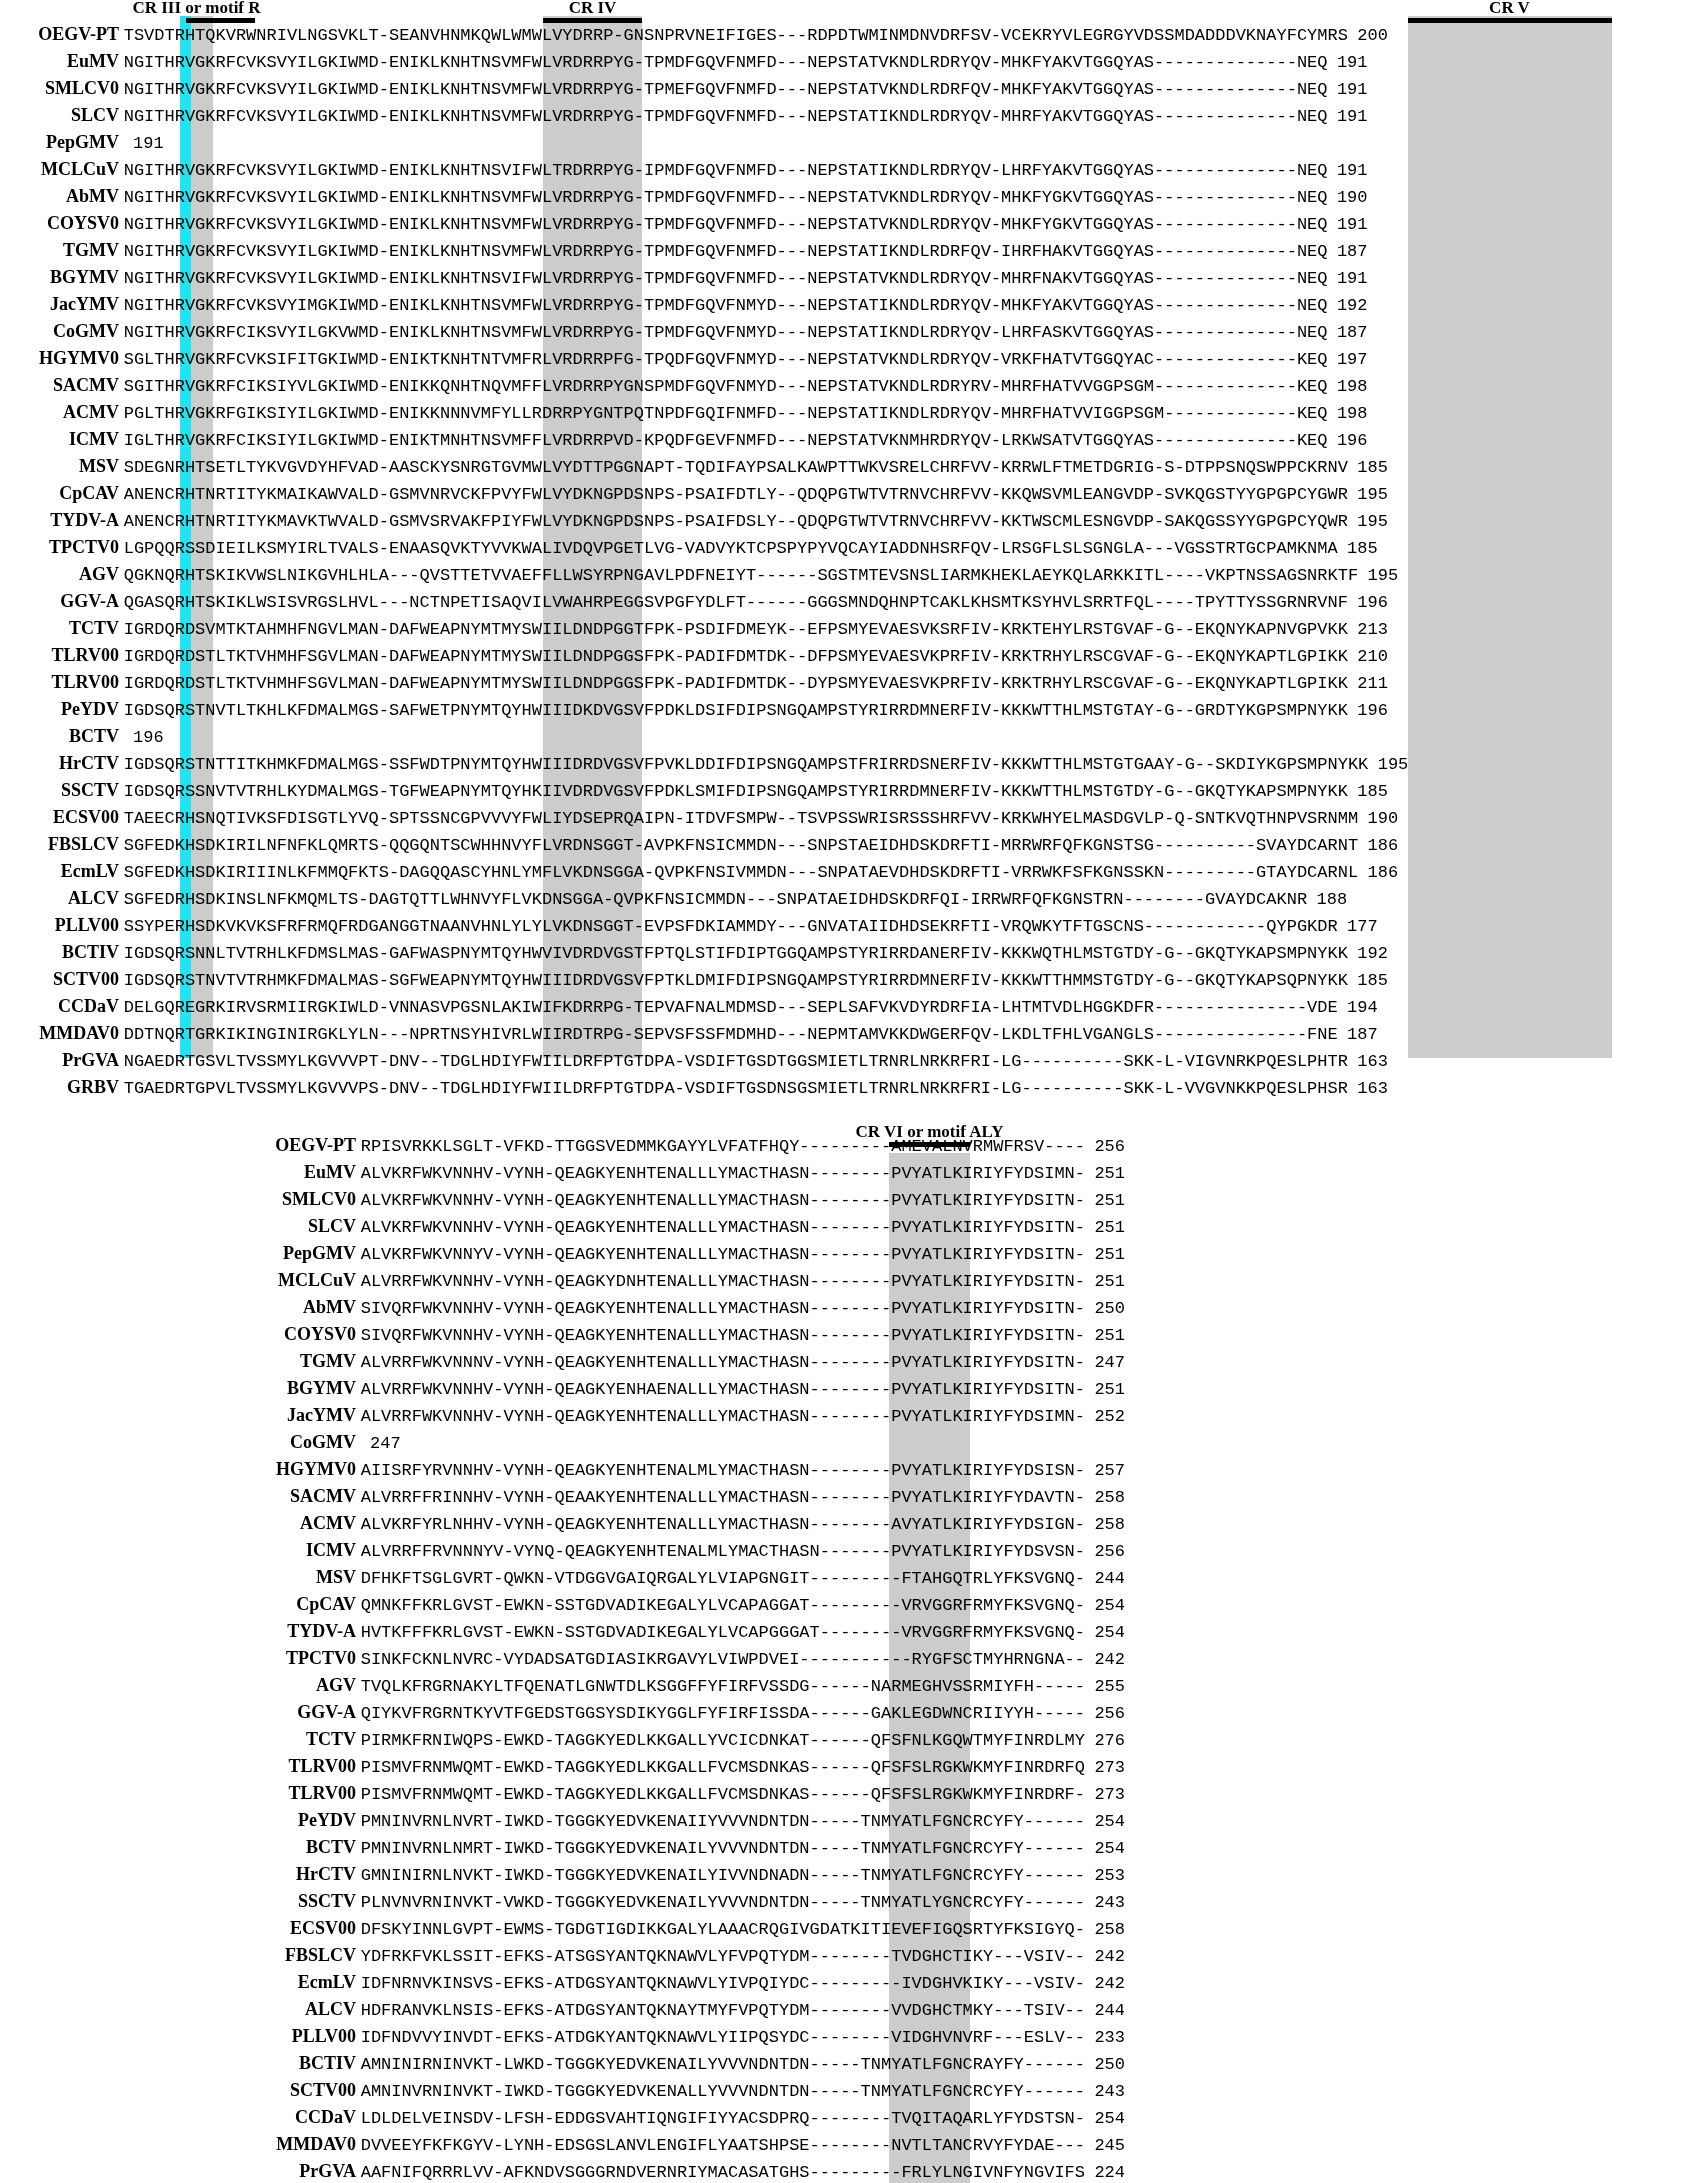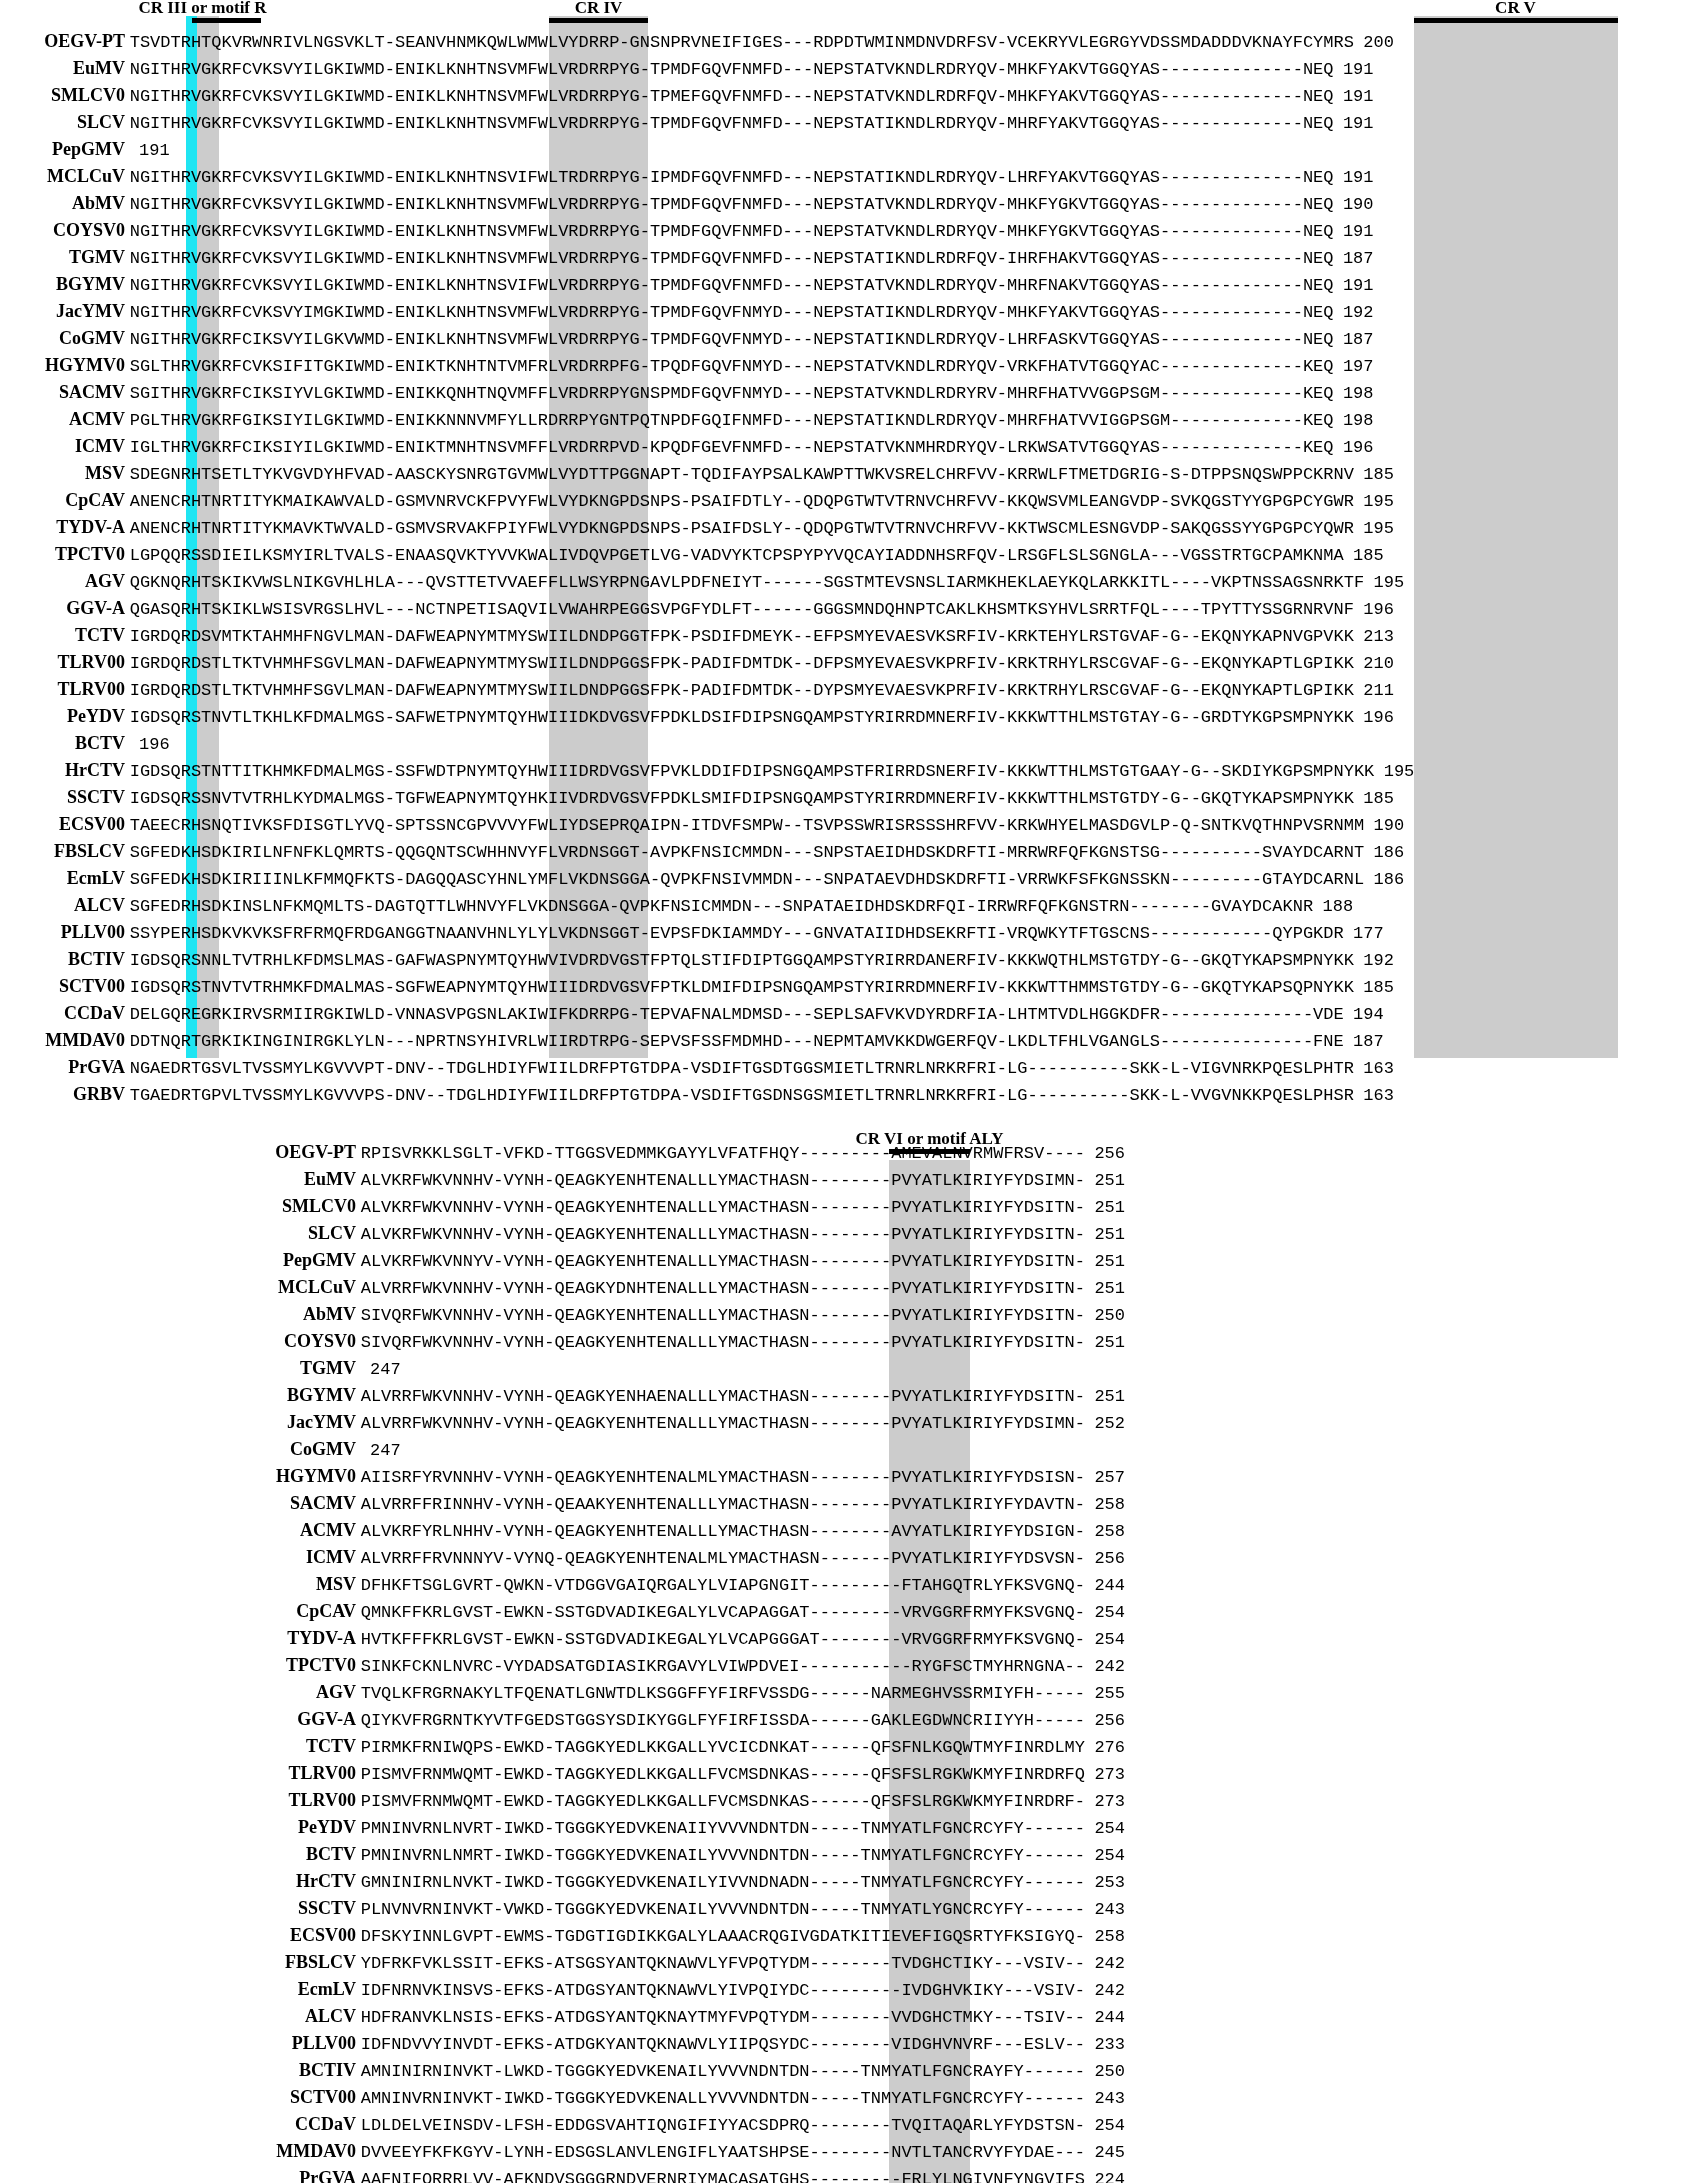--- a/index.html
+++ b/index.html
@@ -13,21 +13,21 @@
     font-family: "Liberation Serif", serif;
     color: #000000;
     position: relative;
     overflow: hidden;
   }
 
   
   .block {
     position: relative;
   }
-  #block1 { padding-top: 28px; margin-left: 6px; }
+  #block1 { padding-top: 21px; }
   #block2 { padding-top: 31px; }
 
   .aln-row {
     display: flex;
     align-items: baseline;
     height: 27px;
     white-space: pre;
   }
 
   .label {
@@ -173,21 +173,21 @@
 
   <div id="b2rows">
       <div class="aln-row"><div class="label">OEGV-PT</div><div class="seq">RPISVRKKLSGLT-VFKD-TTGGSVEDMMKGAYYLVFATFHQY---------AMEVALNVRMWFRSV----</div><div class="num">256</div></div>
       <div class="aln-row"><div class="label">EuMV</div><div class="seq">ALVKRFWKVNNHV-VYNH-QEAGKYENHTENALLLYMACTHASN--------PVYATLKIRIYFYDSIMN-</div><div class="num">251</div></div>
       <div class="aln-row"><div class="label">SMLCV0</div><div class="seq">ALVKRFWKVNNHV-VYNH-QEAGKYENHTENALLLYMACTHASN--------PVYATLKIRIYFYDSITN-</div><div class="num">251</div></div>
       <div class="aln-row"><div class="label">SLCV</div><div class="seq">ALVKRFWKVNNHV-VYNH-QEAGKYENHTENALLLYMACTHASN--------PVYATLKIRIYFYDSITN-</div><div class="num">251</div></div>
       <div class="aln-row"><div class="label">PepGMV</div><div class="seq">ALVKRFWKVNNYV-VYNH-QEAGKYENHTENALLLYMACTHASN--------PVYATLKIRIYFYDSITN-</div><div class="num">251</div></div>
       <div class="aln-row"><div class="label">MCLCuV</div><div class="seq">ALVRRFWKVNNHV-VYNH-QEAGKYDNHTENALLLYMACTHASN--------PVYATLKIRIYFYDSITN-</div><div class="num">251</div></div>
       <div class="aln-row"><div class="label">AbMV</div><div class="seq">SIVQRFWKVNNHV-VYNH-QEAGKYENHTENALLLYMACTHASN--------PVYATLKIRIYFYDSITN-</div><div class="num">250</div></div>
       <div class="aln-row"><div class="label">COYSV0</div><div class="seq">SIVQRFWKVNNHV-VYNH-QEAGKYENHTENALLLYMACTHASN--------PVYATLKIRIYFYDSITN-</div><div class="num">251</div></div>
-      <div class="aln-row"><div class="label">TGMV</div><div class="num">247</div></div>
+      <div class="aln-row"><div class="label">TGMV</div><div class="seq">ALVRRFWKVNNNV-VYNH-QEAGKYENHTENALLLYMACTHASN--------PVYATLKIRIYFYDSITN-</div><div class="num">247</div></div>
       <div class="aln-row"><div class="label">BGYMV</div><div class="seq">ALVRRFWKVNNHV-VYNH-QEAGKYENHAENALLLYMACTHASN--------PVYATLKIRIYFYDSITN-</div><div class="num">251</div></div>
       <div class="aln-row"><div class="label">JacYMV</div><div class="seq">ALVRRFWKVNNHV-VYNH-QEAGKYENHTENALLLYMACTHASN--------PVYATLKIRIYFYDSIMN-</div><div class="num">252</div></div>
       <div class="aln-row"><div class="label">CoGMV</div><div class="num">247</div></div>
       <div class="aln-row"><div class="label">HGYMV0</div><div class="seq">AIISRFYRVNNHV-VYNH-QEAGKYENHTENALMLYMACTHASN--------PVYATLKIRIYFYDSISN-</div><div class="num">257</div></div>
       <div class="aln-row"><div class="label">SACMV</div><div class="seq">ALVRRFFRINNHV-VYNH-QEAAKYENHTENALLLYMACTHASN--------PVYATLKIRIYFYDAVTN-</div><div class="num">258</div></div>
       <div class="aln-row"><div class="label">ACMV</div><div class="seq">ALVKRFYRLNHHV-VYNH-QEAGKYENHTENALLLYMACTHASN--------AVYATLKIRIYFYDSIGN-</div><div class="num">258</div></div>
       <div class="aln-row"><div class="label">ICMV</div><div class="seq">ALVRRFFRVNNNYV-VYNQ-QEAGKYENHTENALMLYMACTHASN-------PVYATLKIRIYFYDSVSN-</div><div class="num">256</div></div>
       <div class="aln-row"><div class="label">MSV</div><div class="seq">DFHKFTSGLGVRT-QWKN-VTDGGVGAIQRGALYLVIAPGNGIT---------FTAHGQTRLYFKSVGNQ-</div><div class="num">244</div></div>
       <div class="aln-row"><div class="label">CpCAV</div><div class="seq">QMNKFFKRLGVST-EWKN-SSTGDVADIKEGALYLVCAPAGGAT---------VRVGGRFRMYFKSVGNQ-</div><div class="num">254</div></div>
       <div class="aln-row"><div class="label">TYDV-A</div><div class="seq">HVTKFFFKRLGVST-EWKN-SSTGDVADIKEGALYLVCAPGGGAT--------VRVGGRFRMYFKSVGNQ-</div><div class="num">254</div></div>

